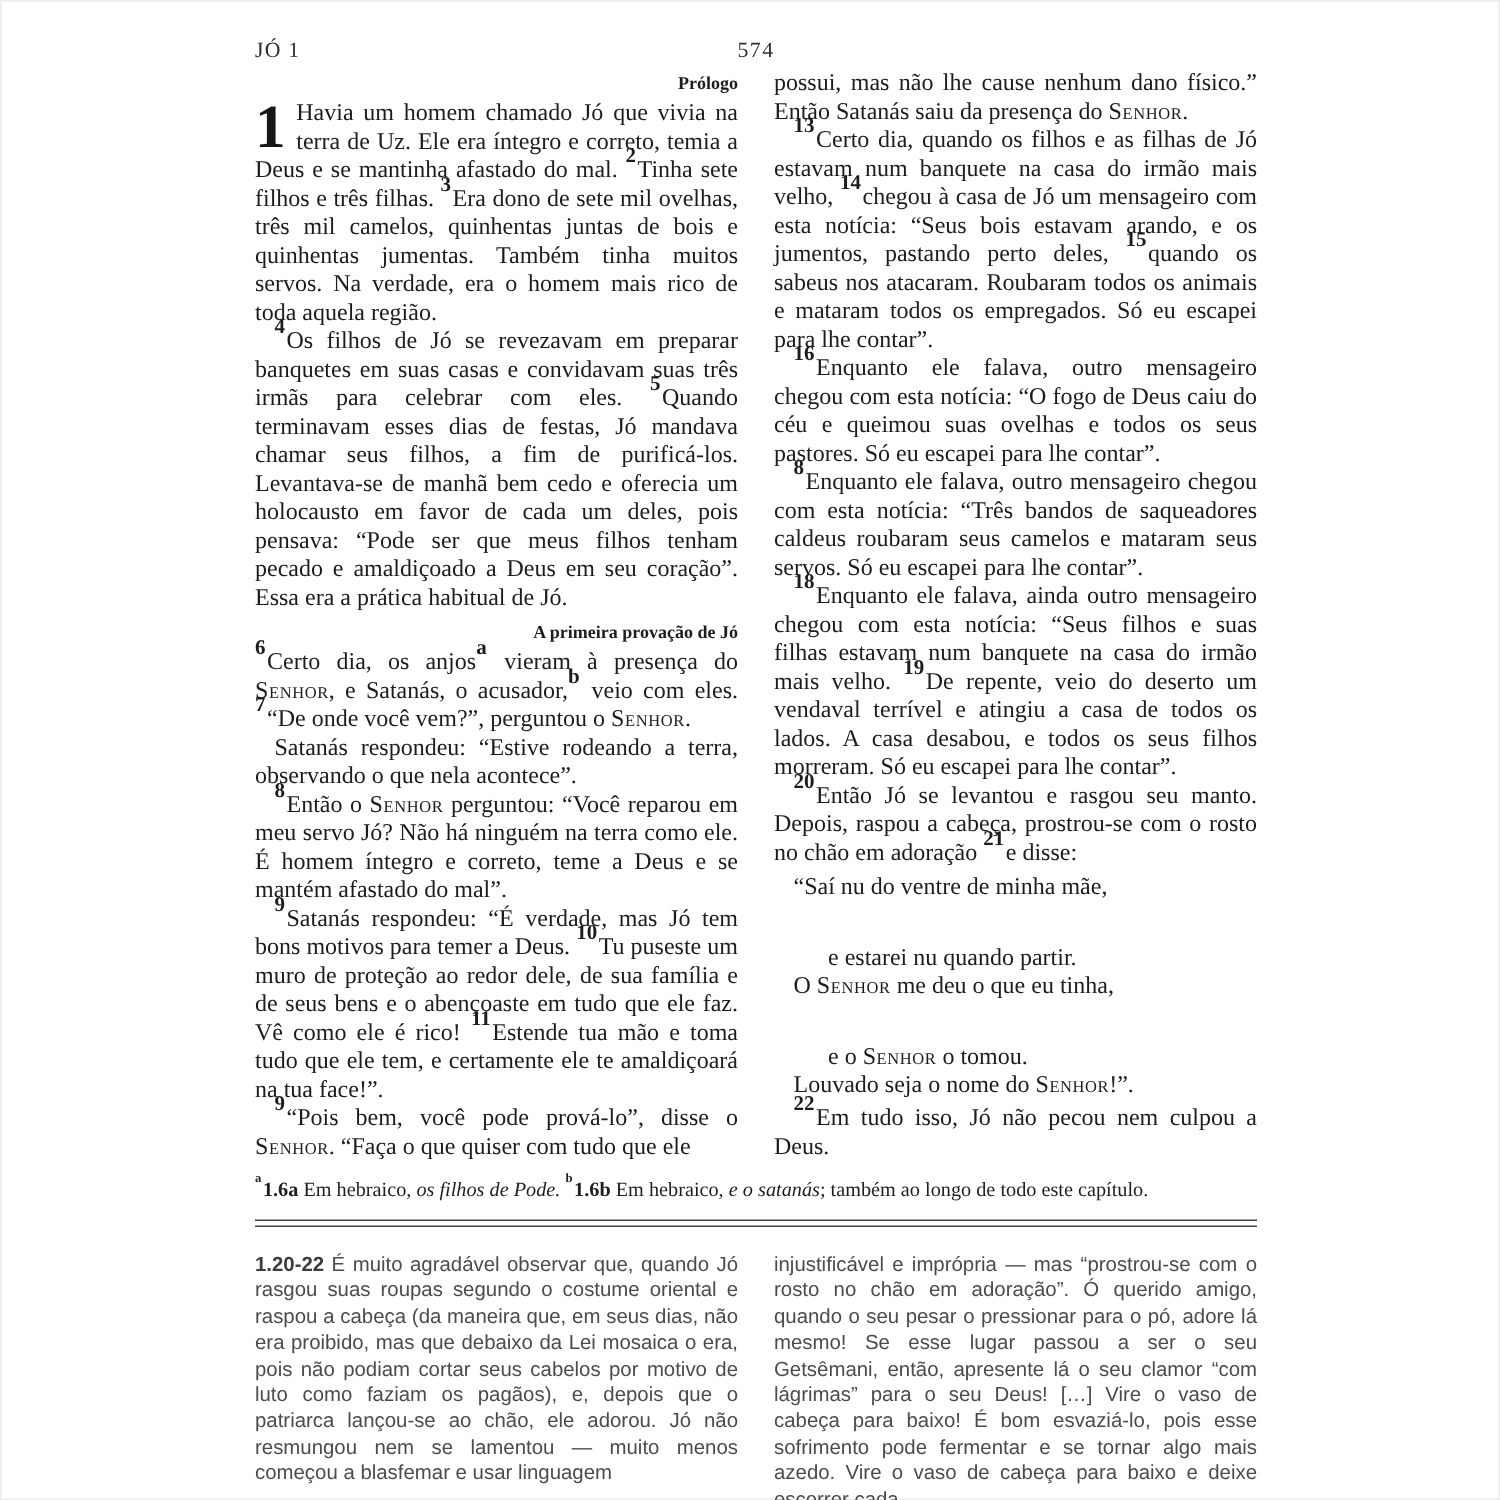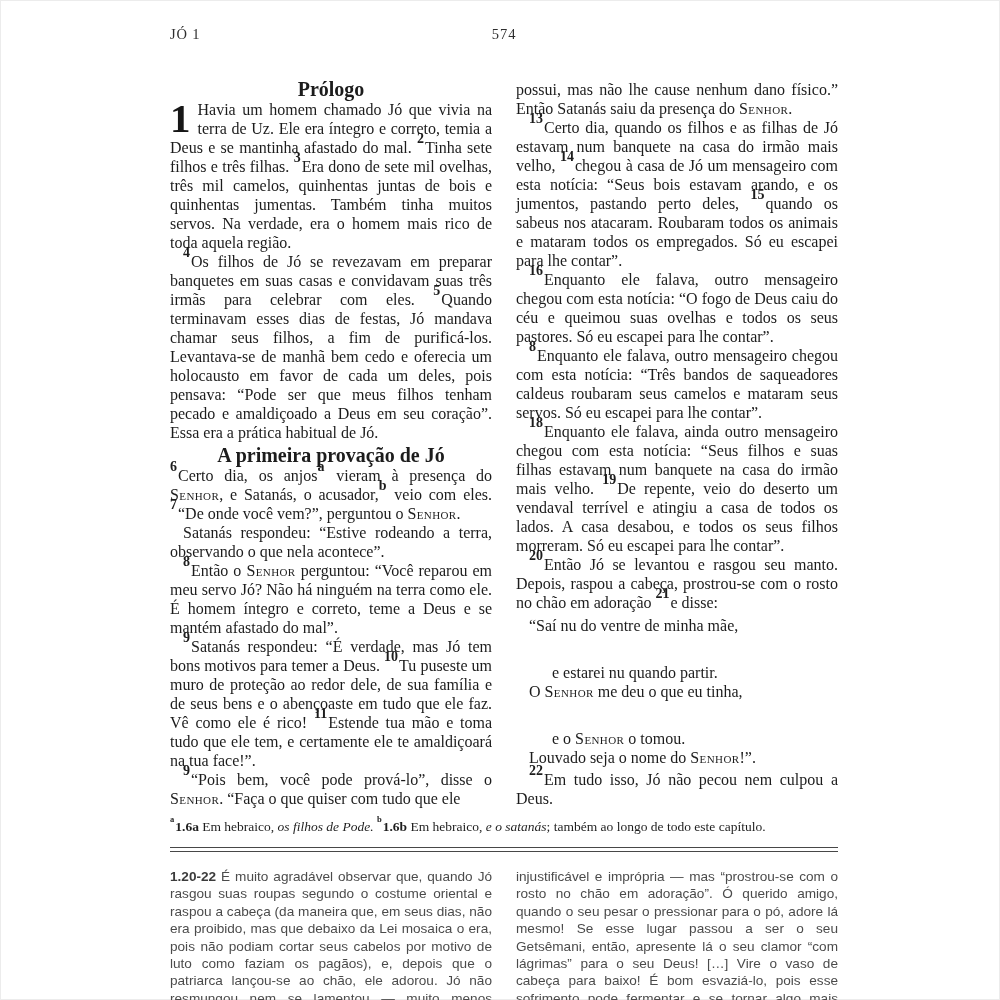--- a/index.html
+++ b/index.html
@@ -7,30 +7,30 @@
     width:1000px;height:1000px;box-sizing:border-box;
     padding:26px 162px 0 170px;
     background:#ffffff;
     box-shadow: inset 0 0 0 1px #ececec;
     font-family:"Liberation Serif", serif;
     color:#1c1c1c;
     position:relative;
     overflow:hidden;
   }
   
-  .pagehead{position:relative;height:18px;margin-bottom:36px;font-size:14.5px;color:#2e2e2e;}
+  .pagehead{position:relative;height:18px;margin-bottom:2px;font-size:14.5px;color:#2e2e2e;}
   .running-head{position:absolute;left:0;top:0;letter-spacing:.8px;}
   .page-number{position:absolute;left:0;right:0;top:0;text-align:center;letter-spacing:1px;}
 
   
   .columns{display:flex;gap:24px;}
   .col{flex:1;min-width:0;font-size:16px;line-height:19px;text-align:justify;hyphens:auto;-webkit-hyphens:auto;}
   .body-p{margin:0;}
   .body-p.ind{text-indent:13px;}
-  .s-head{font-size:20px;line-height:19px;font-weight:700;margin:4px 0 1px 0;text-align:center;}
+  .s-head{font-size:12px;line-height:19px;font-weight:700;margin:4px 0 1px 0;text-align:right;}
   .col .s-head:first-child{margin-top:0;}
   .dropcap{
     float:left;font-size:41px;line-height:33px;font-weight:700;
     padding:2px 7px 0 0;color:#161616;
   }
   sup{
     font-size:14px;font-weight:700;line-height:0;
     position:relative;top:-4px;letter-spacing:0;margin-right:1px;
   }
   .sc{font-variant:small-caps;letter-spacing:.4px;}

